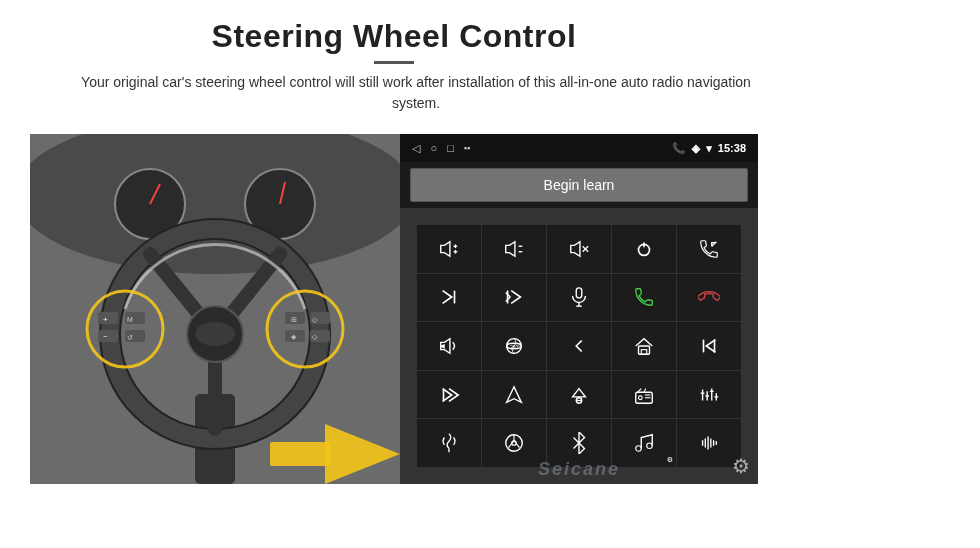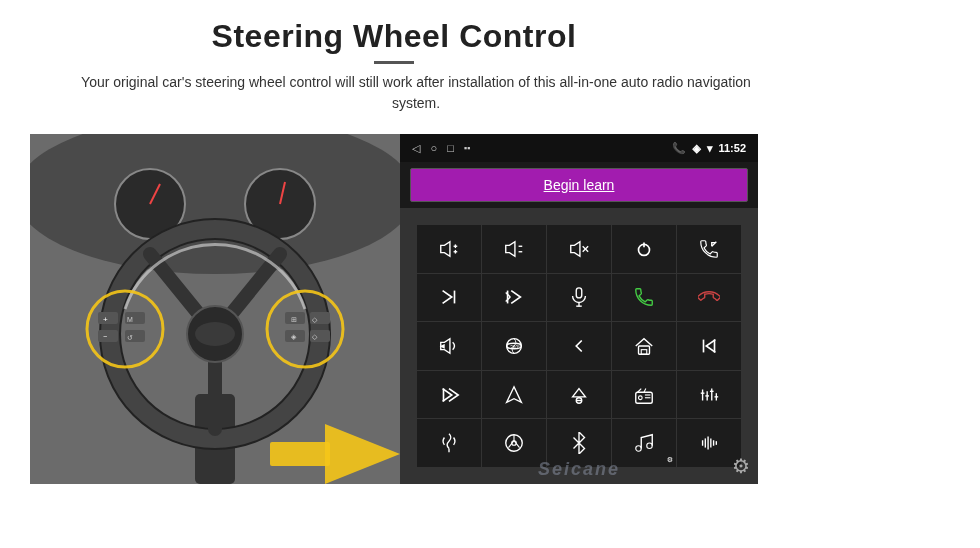--- a/index.html
+++ b/index.html
@@ -108,28 +108,27 @@
     }
 
     .begin-learn-bar {
       padding: 6px 10px;
       background: #1a1a1a;
     }
 
     .begin-learn-btn {
       width: 100%;
       padding: 8px;
-      background: #a21caf;
+      background: #737373;
       border: 1px solid #555;
       color: #fff;
       font-size: 14px;
       text-align: center;
       cursor: pointer;
       border-radius: 2px;
-      text-decoration: underline;
     }
 
     .icon-grid {
       flex: 1;
       display: grid;
       grid-template-columns: repeat(5, 1fr);
       grid-template-rows: repeat(5, 1fr);
       gap: 1px;
       background: #333;
       padding: 17px;
@@ -249,21 +248,21 @@
         <div class="status-left">
           <span>◁</span>
           <span>○</span>
           <span>□</span>
           <span style="font-size:9px;">▪▪</span>
         </div>
         <div class="status-right">
           <span>📞</span>
           <span>◈</span>
           <span>▾</span>
-          <span>11:52</span>
+          <span>15:38</span>
         </div>
       </div>
 
       <div class="begin-learn-bar">
         <div class="begin-learn-btn">Begin learn</div>
       </div>
 
       <div class="icon-grid" style="position:relative;">
 
         <div class="icon-cell">

